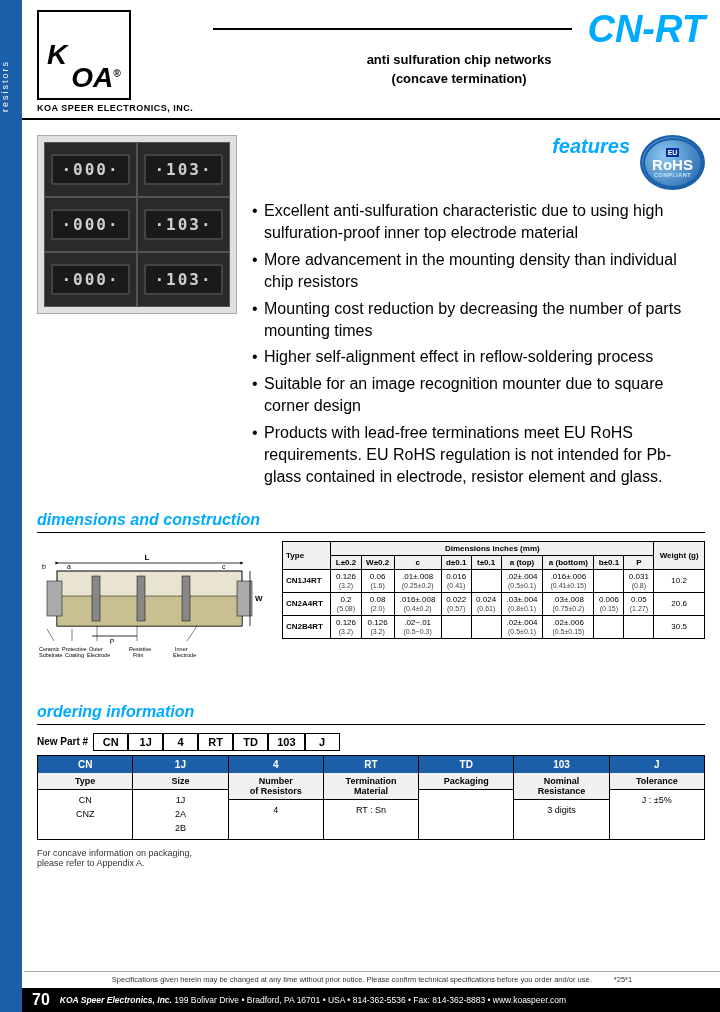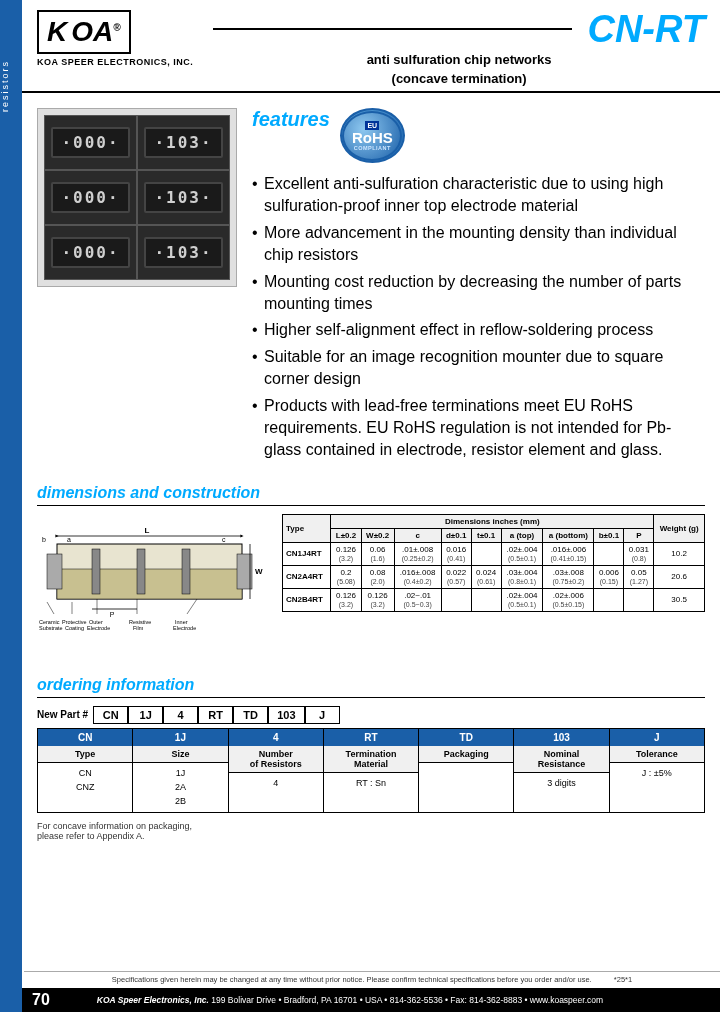--- a/index.html
+++ b/index.html
@@ -124,21 +124,21 @@
       font-weight: bold;
       letter-spacing: 2px;
       font-family: monospace;
     }
     .features-content {
       flex: 1;
     }
     .features-header {
       display: flex;
       align-items: flex-start;
-      justify-content: flex-start;
+      justify-content: flex-end;
     }
     .features-title {
       font-size: 20px;
       font-weight: bold;
       color: #00aaff;
       font-style: italic;
     }
     .rohs-badge {
       width: 65px;
       height: 55px;
@@ -313,21 +313,20 @@
       bottom: 0;
       left: 22px;
       right: 0;
       background: #000;
       color: #fff;
       display: flex;
       align-items: center;
       padding: 3px 10px;
       font-size: 8.5px;
       height: 24px;
-      gap: 37px;
     }
     .page-num {
       font-size: 16px;
       font-weight: bold;
       margin-right: 10px;
       color: #fff;
     }
     .footer-company {
       font-weight: bold;
       font-style: italic;
@@ -339,21 +338,21 @@
 <div class="side-tab">
   <span class="side-tab-text">resistors</span>
 </div>
 
 <div class="main-content">
 
   <div class="header">
     <div class="logo-area">
       <div class="logo-box">
         <span class="logo-k" style="font-style:italic;font-weight:900;">K</span>
-        <span class="logo-oa" style="font-weight:900;">OA<sup style="font-size:10px;">®</sup></span>
+        <span class="logo-oa" style="font-weight:900;margin-top:46px;">OA<sup style="font-size:10px;">®</sup></span>
       </div>
       <div class="company-name">KOA SPEER ELECTRONICS, INC.</div>
     </div>
     <div style="flex:1; display:flex; flex-direction:column; align-items:flex-end; padding-left:20px;">
       <div style="display:flex; align-items:center; width:100%;">
         <div style="flex:1; height:2px; background:#000; margin-right:15px;"></div>
         <div class="product-title">CN-RT</div>
       </div>
       <div style="text-align:center; width:100%;">
         <div class="product-subtitle">anti sulfuration chip networks</div>

